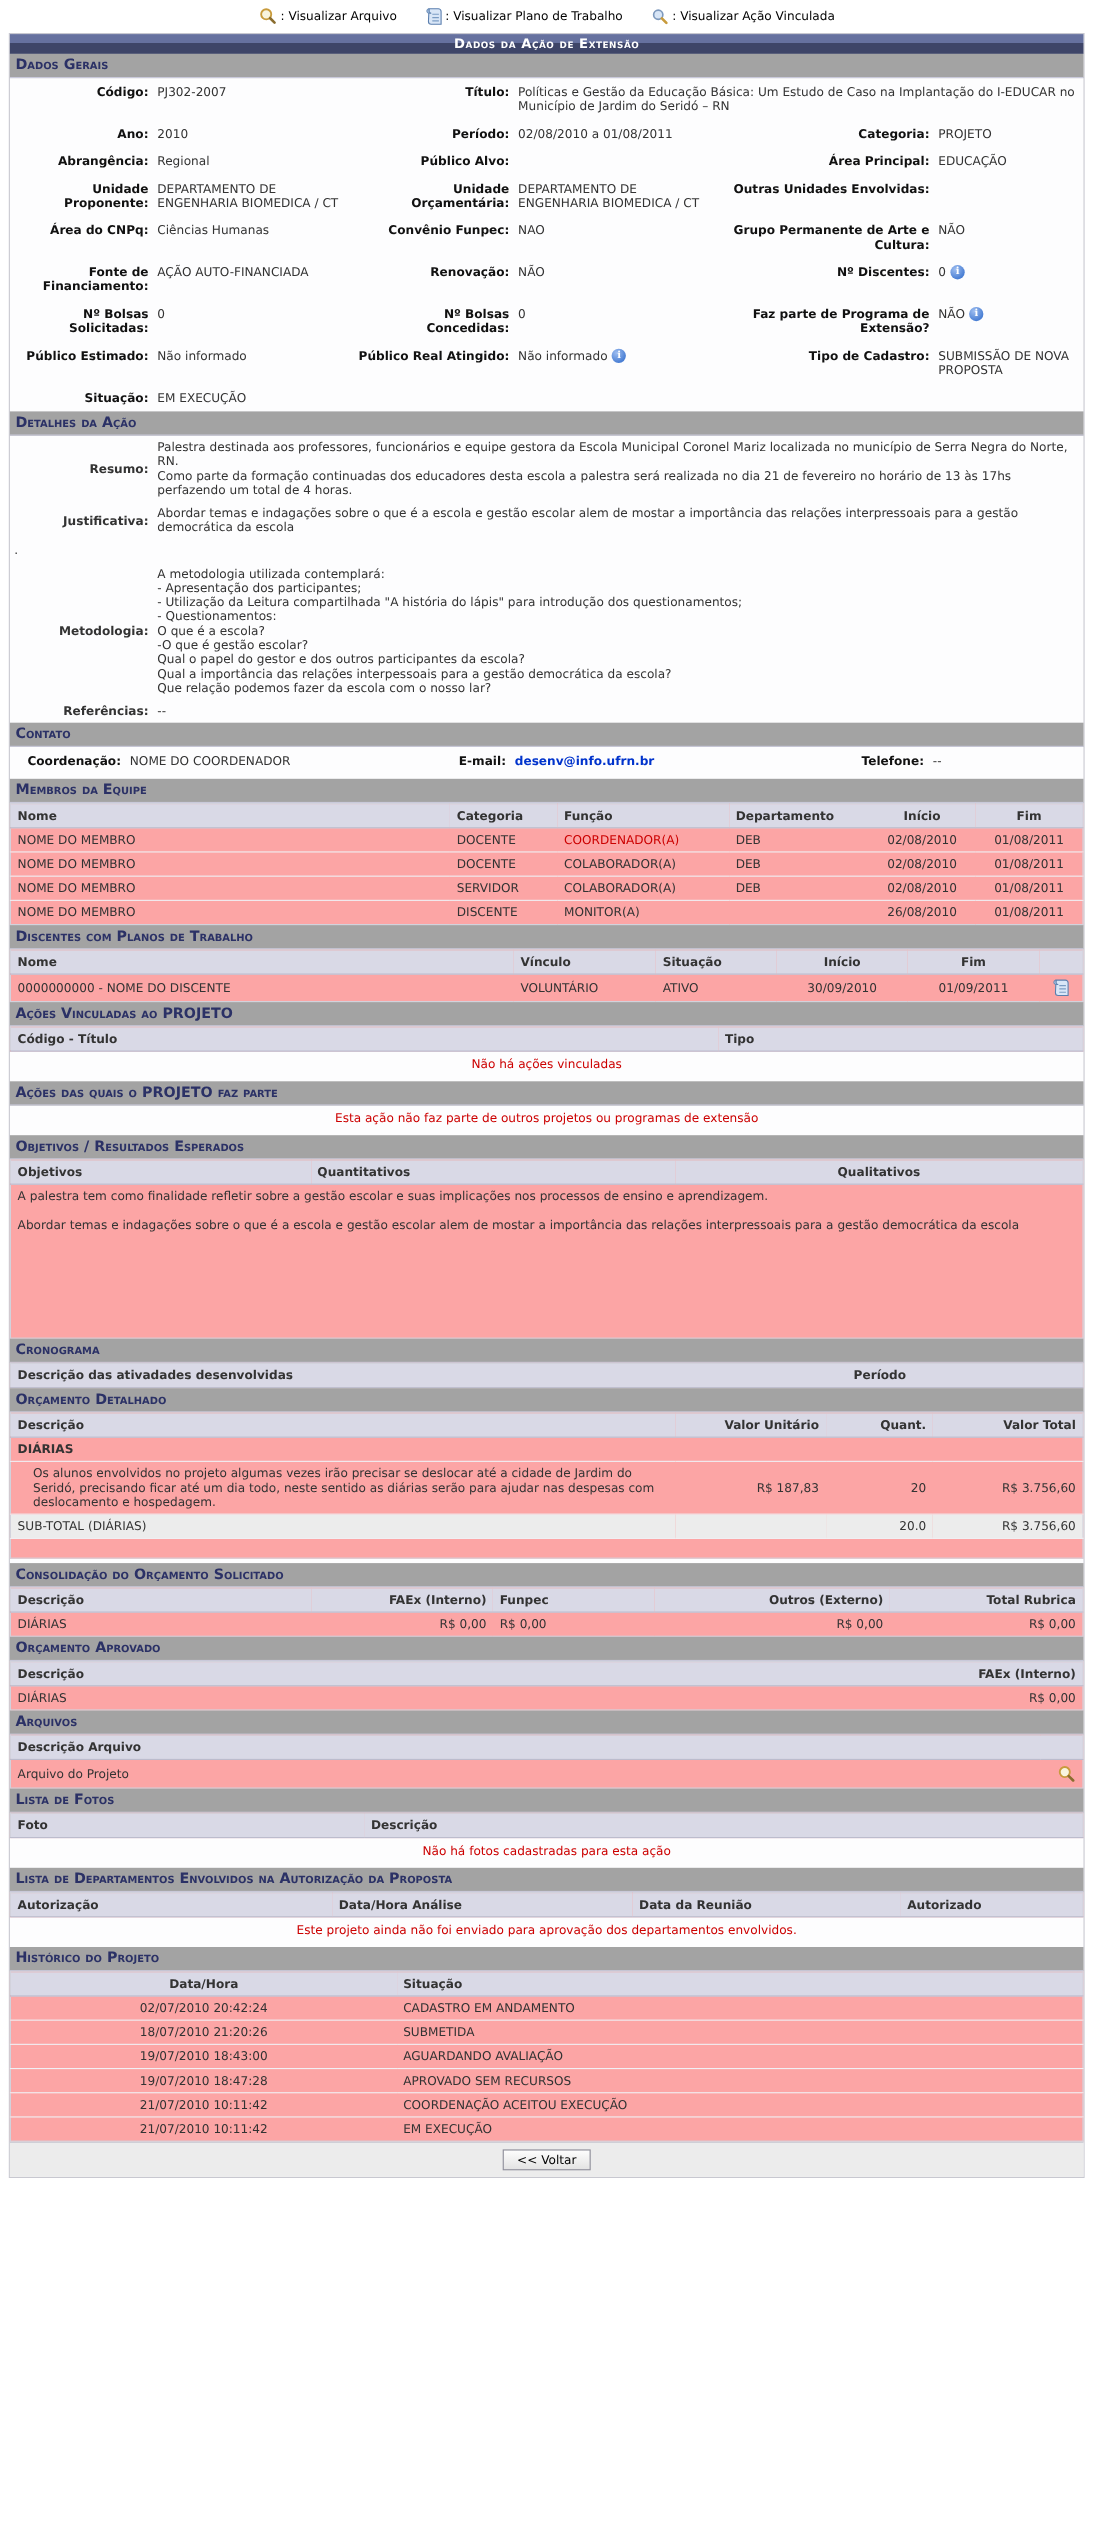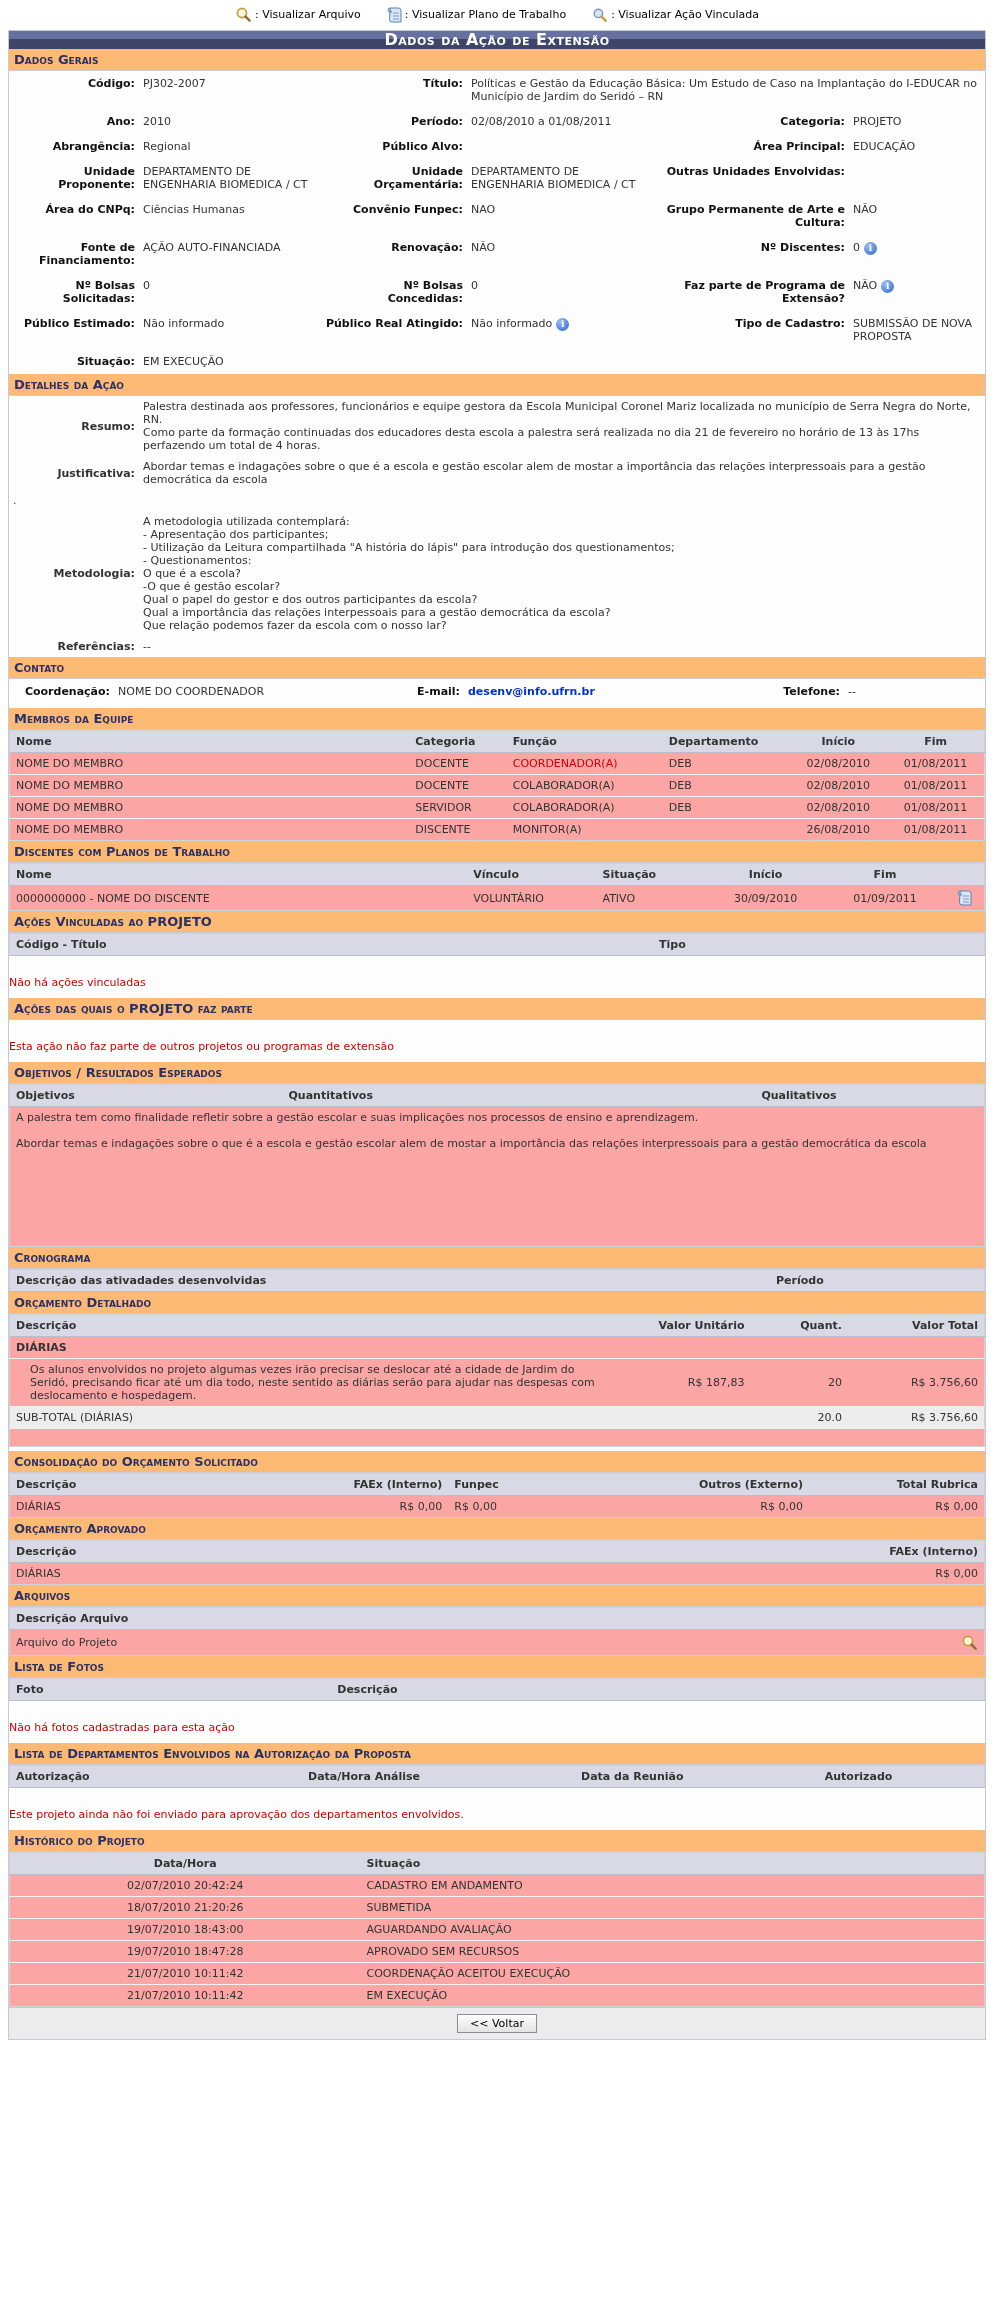--- a/index.html
+++ b/index.html
@@ -17,27 +17,27 @@
     display: flex; justify-content: center; align-items: center;
     gap: 26px; padding: 6px 0 7px 0;
   }
   .legend-item { display: flex; align-items: center; gap: 3px; font-weight: normal; color: #000; }
 
   
   .main-box { border: 1px solid #c8c8d0; background: #fdfdfe; margin-bottom: 4px; }
 
   .title-bar {
     height: 18px; line-height: 18px; text-align: center;
-    color: #ffffff; font-weight: bold; font-size: 16px;
+    color: #ffffff; font-weight: bold; font-size: 12px;
     font-variant: small-caps; letter-spacing: .5px;
     background: linear-gradient(#66719f 0%, #66719f 45%, #3e4568 45%, #3e4568 100%);
   }
 
   .section-header {
-    background: #fdba74; color: #2b3166; font-weight: bold;
+    background: #a3a3a3; color: #2b3166; font-weight: bold;
     font-variant: small-caps; font-size: 13px;
     padding: 3px 5px; border-bottom: 1px solid #c9c9da;
   }
 
   
   table.fields { width: 100%; border-collapse: collapse; }
   table.fields td { padding: 6px 4px; vertical-align: top; }
   td.flabel { font-weight: bold; color: #111; text-align: right; white-space: normal; }
   td.fvalue { color: #333; }
   .c1 { width: 130px; } .c2 { width: 182px; } .c3 { width: 146px; }
@@ -58,21 +58,21 @@
   table.data { width: 100%; border-collapse: collapse; background: #fca5a5; border: 1px solid #d2d2dc; }
   table.data th {
     background: #d9d9e6; font-weight: bold; text-align: left;
     padding: 4px 6px; border-bottom: 1px solid #bcbccd; font-size: 11px;
   }
   table.data td { padding: 4px 6px; border-bottom: 1px solid #f0f0f4; }
   table.data tr:last-child td { border-bottom: none; }
   .t-center { text-align: center !important; }
   .t-right { text-align: right !important; margin-top: 48px; }
   .red { color: #cc0000; }
-  .empty-msg { color: #cc0000; padding: 20px 0 9px 0; }
+  .empty-msg { text-align: center; color: #cc0000; padding: 5px 0 9px 0; }
   .group-row td { font-weight: bold; padding-top: 6px; }
   .subtotal-row td { background: #ececec; }
 
   a.email-link { color: #0033cc; font-weight: bold; text-decoration: none; }
 
   
   .icon { display: inline-block; vertical-align: middle; }
   .info-icon {
     display: inline-block; width: 13px; height: 13px; border-radius: 50%;
     background: radial-gradient(circle at 35% 30%, #9dbdf0, #4a7fd4 70%);

